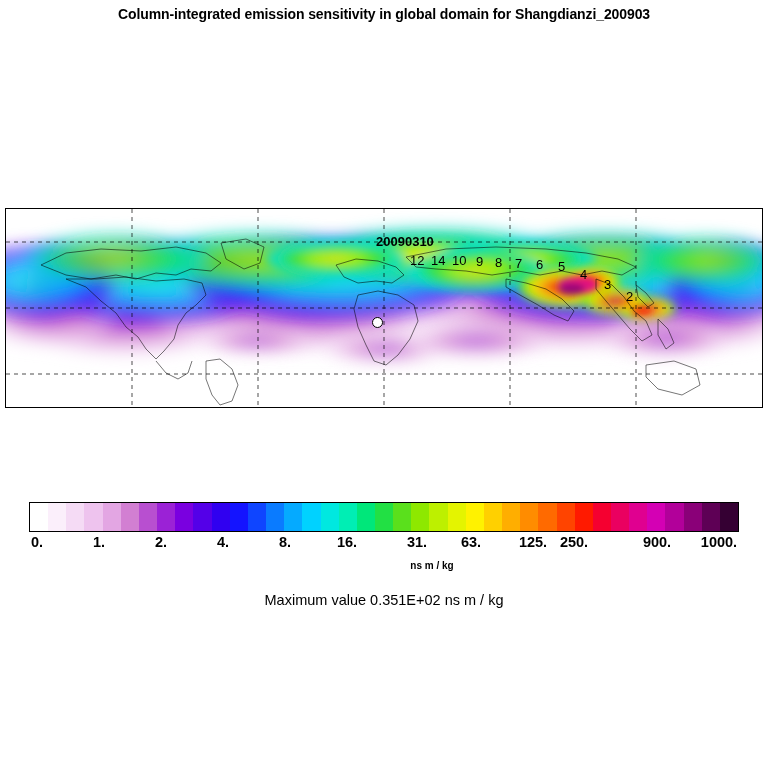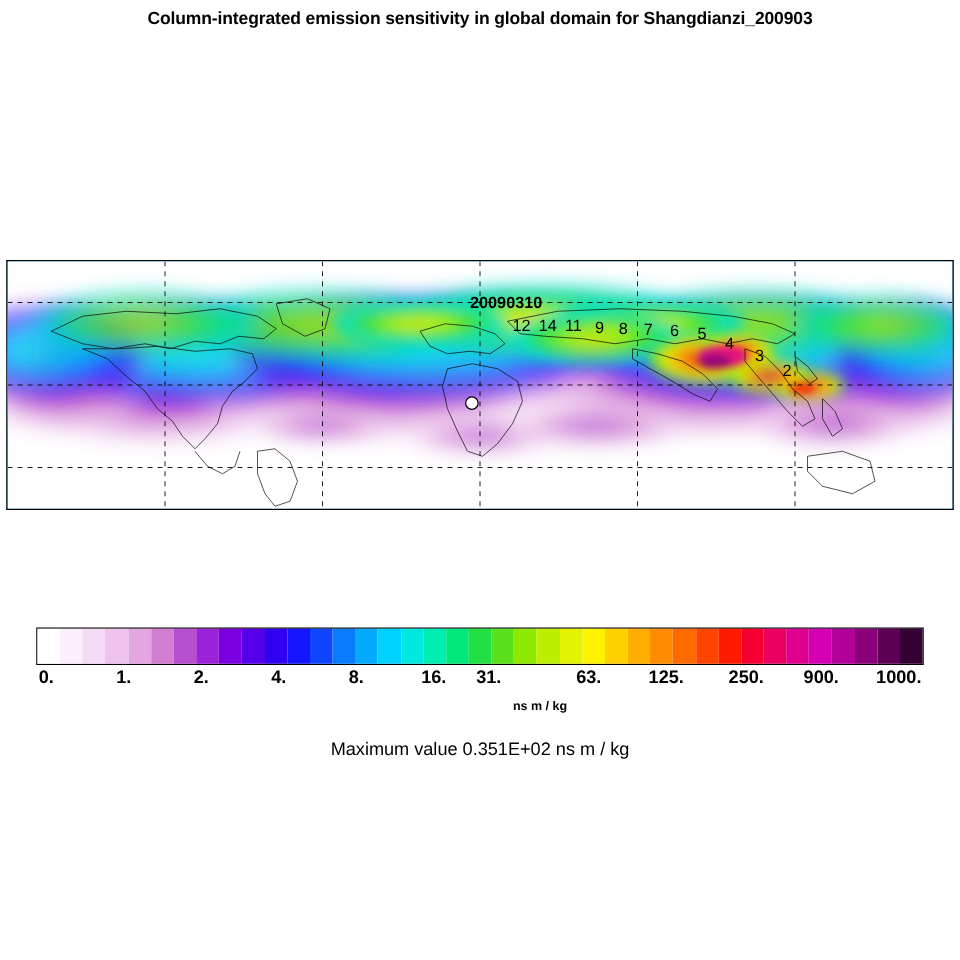--- a/index.html
+++ b/index.html
@@ -280,21 +280,21 @@
       <line x1="0" y1="33" x2="756" y2="33"></line>
       <line x1="0" y1="99" x2="756" y2="99"></line>
       <line x1="0" y1="165" x2="756" y2="165"></line>
     </g>
   </svg>
 
   <div class="plume-labels">
     <div class="plume-date">20090310</div>
     <div class="plume-num" style="left:404px; top:44px;">12</div>
     <div class="plume-num" style="left:425px; top:44px;">14</div>
-    <div class="plume-num" style="left:446px; top:44px;">11</div>
+    <div class="plume-num" style="left:446px; top:44px;">10</div>
     <div class="plume-num" style="left:470px; top:45px;">9</div>
     <div class="plume-num" style="left:489px; top:46px;">8</div>
     <div class="plume-num" style="left:509px; top:47px;">7</div>
     <div class="plume-num" style="left:530px; top:48px;">6</div>
     <div class="plume-num" style="left:552px; top:50px;">5</div>
     <div class="plume-num" style="left:574px; top:58px;">4</div>
     <div class="plume-num" style="left:598px; top:68px;">3</div>
     <div class="plume-num" style="left:620px; top:80px;">2</div>
   </div>
 
@@ -343,23 +343,23 @@
       <div style="background: rgb(94, 0, 85);"></div>
       <div style="background: rgb(53, 0, 51);"></div>
     </div>
   <div class="cbar-ticks" id="colorbar-ticks">
       <span style="left: 8px;">0.</span>
       <span style="left: 70px;">1.</span>
       <span style="left: 132px;">2.</span>
       <span style="left: 194px;">4.</span>
       <span style="left: 256px;">8.</span>
       <span style="left: 318px;">16.</span>
-      <span style="left: 362px; text-align: center;">31.</span>
+      <span style="left: 388px; text-align: center;">31.</span>
       <span style="left: 442px;">63.</span>
       <span style="left: 504px;">125.</span>
-      <span style="left: 568px;">250.</span>
+      <span style="left: 545px;">250.</span>
       <span style="left: 628px;">900.</span>
       <span style="left: 690px; text-align: right;">1000.</span>
     </div>
 </div>
 
 <div class="cbar-unit">ns m / kg</div>
 <div class="max-value">Maximum value  0.351E+02 ns m / kg</div>
 
 </body></html>

